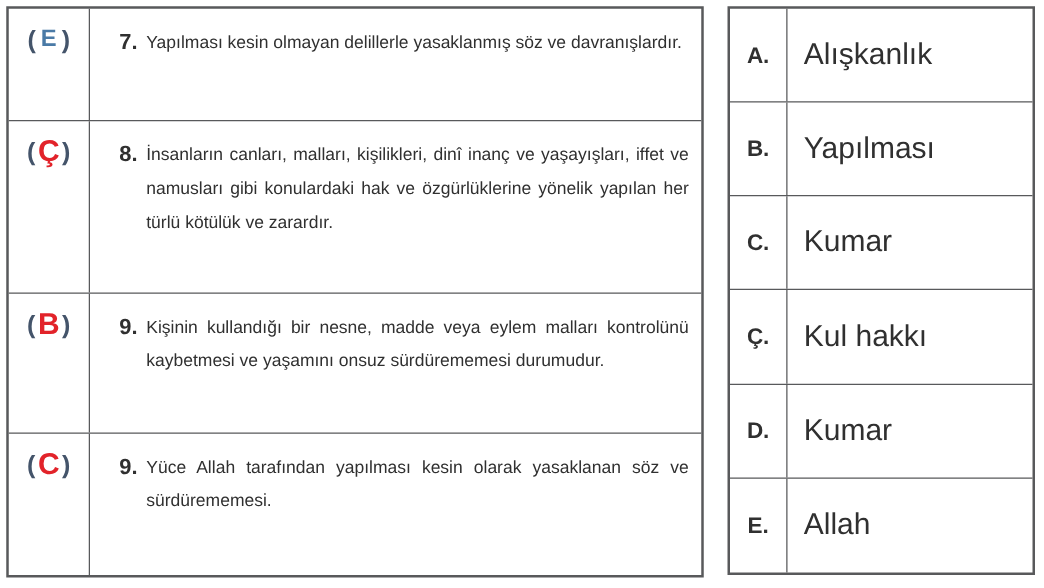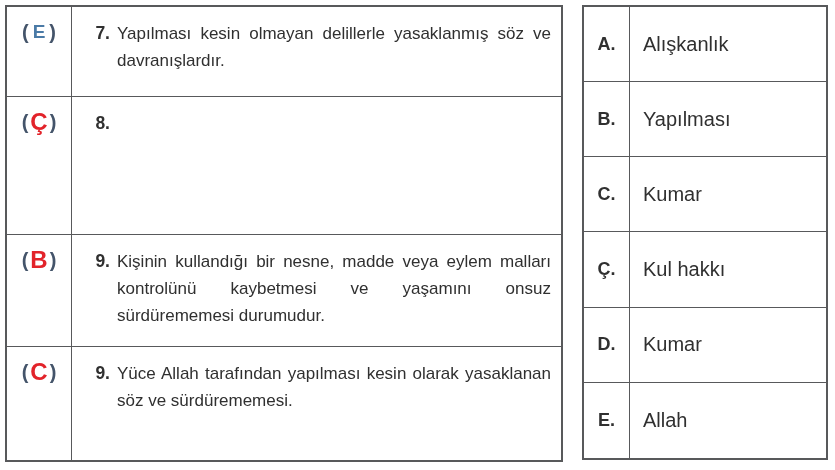--- a/index.html
+++ b/index.html
@@ -58,21 +58,21 @@
   }
   .qnum {
     font-weight:700;
     width:30px; min-width:30px;
     text-align:right;
     margin-right:7px;
     font-size:17.5px;
     line-height:27px;
   }
   .qtext {
-    font-size:17px;
+    font-size:14px;
     line-height:27px;
     text-align:justify;
     hyphens:manual;
     flex:1;
   }
 
   
   .otable {
     position:absolute; left:582px; top:5px;
     width:246px; height:455px;
@@ -94,21 +94,21 @@
     border-right:1.5px solid #58595b;
     display:flex; align-items:center; justify-content:center;
     font-weight:700;
     font-size:18px;
     color:#303030;
     box-sizing:border-box;
   }
   .ocell-label {
     display:flex; align-items:center;
     padding-left:13px;
-    font-size:20px;
+    font-size:24px;
     color:#303030;
     box-sizing:border-box;
   }
 </style>
 </head>
 <body>
 
 <div class="qtable">
 
   <div class="qrow">
@@ -124,20 +124,21 @@
   </div>
 
   <div class="qrow">
     <div class="acell">
       <span class="paren">(</span>
       <span class="ans ans-red">Ç</span>
       <span class="paren">)</span>
     </div>
     <div class="qcell">
       <span class="qnum">8.</span>
+      <div class="qtext">İnsanların canları, malları, kişilikleri, dinî inanç ve yaşayışları, iffet ve namusları gibi konular­daki hak ve özgürlüklerine yönelik yapılan her türlü kötülük ve zarardır.</div>
     </div>
   </div>
 
   <div class="qrow">
     <div class="acell">
       <span class="paren">(</span>
       <span class="ans ans-red">B</span>
       <span class="paren">)</span>
     </div>
     <div class="qcell">

